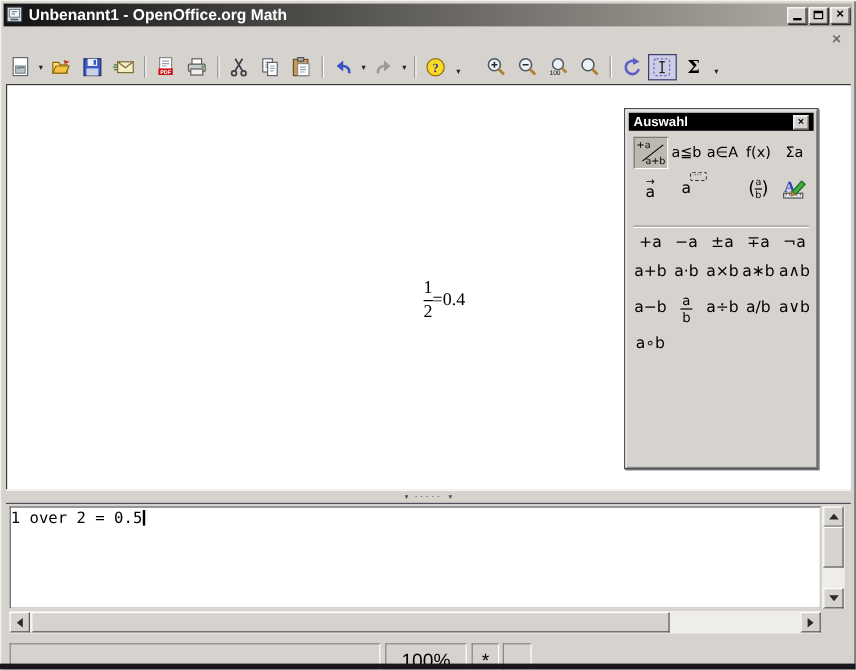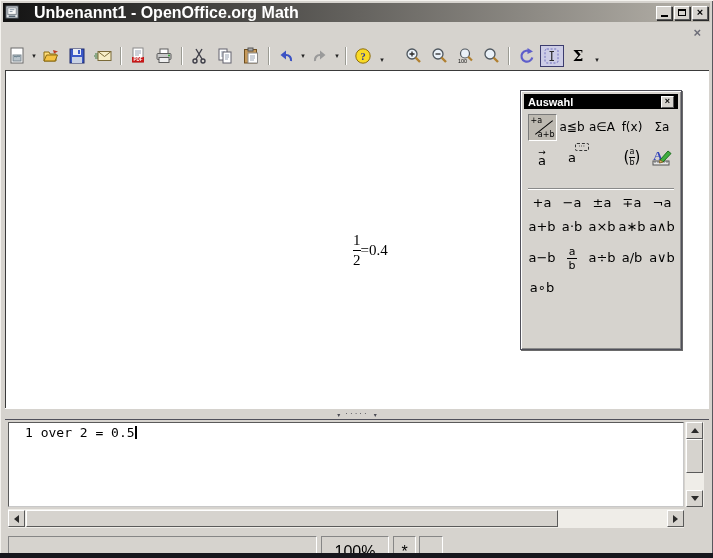--- a/index.html
+++ b/index.html
@@ -6,21 +6,21 @@
   body { background:#3a3a3a; font-family:"Liberation Sans",sans-serif; }
   .win { position:relative; width:713px; height:558px; background:#d6d3ce;
          box-shadow: inset 1px 1px 0 #f4f2ee, inset -1px 0 0 #58585e;
          overflow:hidden; font-family:"Liberation Sans",sans-serif; }
 
   
   .titlebar { position:absolute; left:3px; top:3px; right:3px; height:19px;
               background:linear-gradient(to right,#131313,#b6b2aa);
               display:flex; align-items:center; padding:0 2px; }
   .app-icon { width:15px; height:15px; flex:0 0 auto; }
-  .title-text { color:#fff; font-weight:bold; font-size:16px; margin-left:14px; flex:1;
+  .title-text { color:#fff; font-weight:bold; font-size:13px; margin-left:4px; flex:1;
                 white-space:nowrap; overflow:hidden; }
   .winbtn { width:16px; height:14px; background:#d6d3ce;
             border:1px solid; border-color:#fff #5a5a5a #5a5a5a #fff;
             box-shadow:1px 1px 0 #2a2a2a; display:flex; align-items:center; justify-content:center;
             margin-left:2px; font-size:10px; font-weight:bold; color:#000; line-height:1; }
   .glyph-min { width:7px; height:2px; background:#000; margin-top:7px; }
   .glyph-max { width:8px; height:7px; border:1px solid #000; border-top-width:2px; }
   .glyph-close { font-size:11px; font-weight:bold; margin-top:-1px; }
 
   
@@ -45,21 +45,21 @@
 
   
   .doc { position:absolute; left:5px; top:70px; width:704px; height:338px; background:#fff;
          border-top:1px solid #3a3a3a; border-left:1px solid #3a3a3a; }
   .formula { position:absolute; left:347px; top:161px; display:flex; align-items:center;
              font-family:"Liberation Serif",serif; font-size:15px; color:#000; }
   .frac { display:inline-flex; flex-direction:column; align-items:center; line-height:1.1; }
   .frac .bar { width:100%; height:1px; background:#000; margin:1px 0; }
 
   
-  .panel { position:absolute; left:520px; top:90px; width:162px; height:260px; background:#d6d3ce;
+  .panel { position:absolute; left:520px; top:90px; width:162px; height:301px; background:#d6d3ce;
            border:1px solid #50505a;
            box-shadow: inset 1px 1px 0 #fff, inset -1px -1px 0 #8a8a8a, 1px 1px 0 #6a6a6a; z-index:5; }
   .panel-title { position:absolute; left:3px; top:3px; right:3px; height:15px; background:#000;
                  color:#fff; font-size:11px; font-weight:bold; display:flex; align-items:center;
                  padding:0 4px; }
   .panel-close { margin-left:auto; width:13px; height:12px; background:#d6d3ce;
                  border:1px solid; border-color:#fff #555 #555 #fff;
                  font-size:9px; line-height:9px; text-align:center; color:#000; font-weight:bold; }
   .cats { position:absolute; left:6px; top:21px; width:150px; display:grid;
           grid-template-columns:repeat(5,30px); grid-auto-rows:30px;
@@ -97,21 +97,21 @@
               gap:5px; color:#4a4a52; }
   .splitter .tri { font-size:6px; }
   .splitter .dots { font-size:8px; letter-spacing:2px; line-height:4px; }
 
   
   .cmdwrap { position:absolute; left:5px; top:419px; width:704px; height:111px; background:#d6d3ce;
              border-top:1px solid #50505a; }
   .cmdtext { position:absolute; left:3px; top:2px; width:676px; height:85px; background:#fff;
              border:1px solid; border-color:#5a5a5a #c8c8c8 #c8c8c8 #5a5a5a;
              font-family:"DejaVu Sans Mono","Liberation Mono",monospace; font-size:13px;
-             padding:2px 16px; color:#000; white-space:pre; }
+             padding:2px 0; color:#000; white-space:pre; }
   .caret { display:inline-block; width:2px; height:13px; background:#000; vertical-align:-2px; }
   .sb-btn { position:absolute; width:17px; height:17px; background:#d6d3ce;
             border:1px solid; border-color:#fff #5a5a5a #5a5a5a #fff;
             display:flex; align-items:center; justify-content:center; }
   .tri-up { width:0; height:0; border:4px solid transparent; border-bottom:5px solid #2a2a2a; margin-top:-4px; }
   .tri-down { width:0; height:0; border:4px solid transparent; border-top:5px solid #2a2a2a; margin-bottom:-4px; }
   .tri-left { width:0; height:0; border:4px solid transparent; border-right:5px solid #2a2a2a; margin-left:-4px; }
   .tri-right { width:0; height:0; border:4px solid transparent; border-left:5px solid #2a2a2a; margin-right:-4px; }
   .vsb { position:absolute; left:680px; top:2px; width:19px; height:85px; background:#efede8; }
   .vsb .up { left:1px; top:0; }

